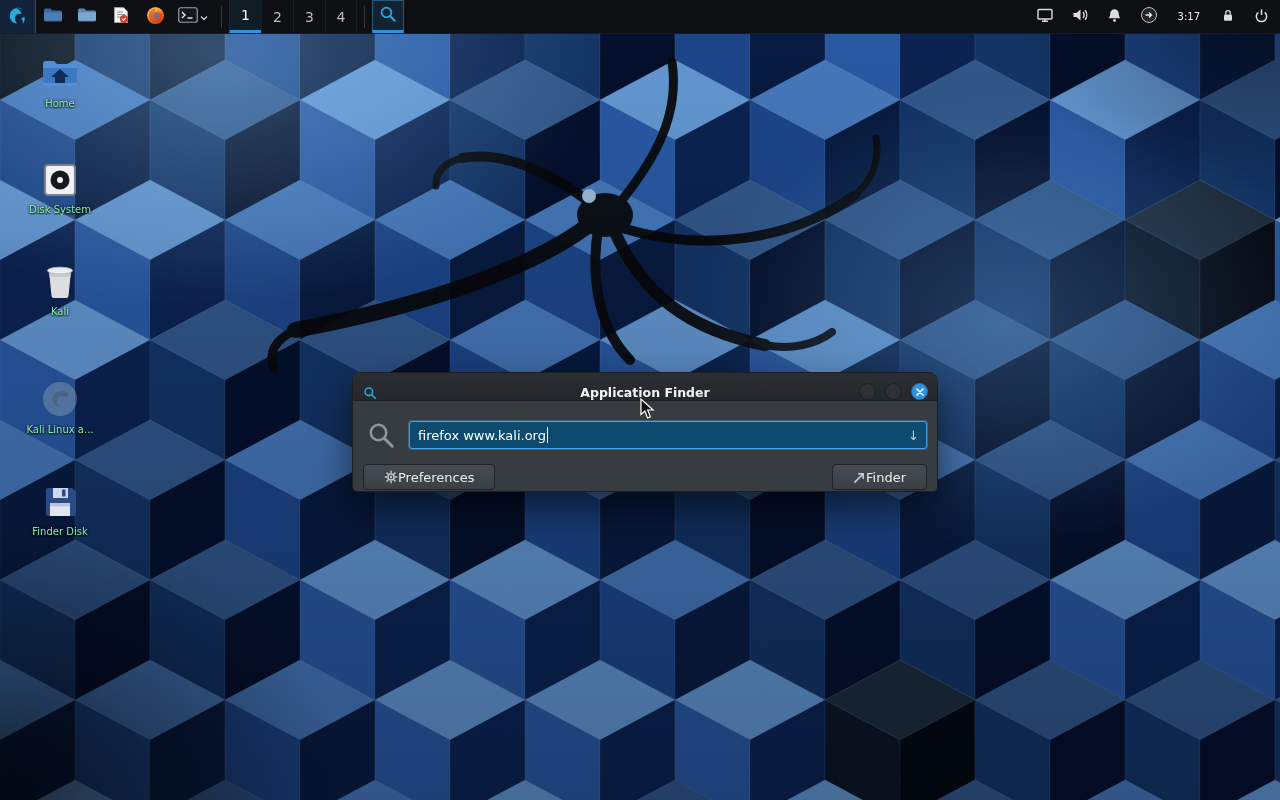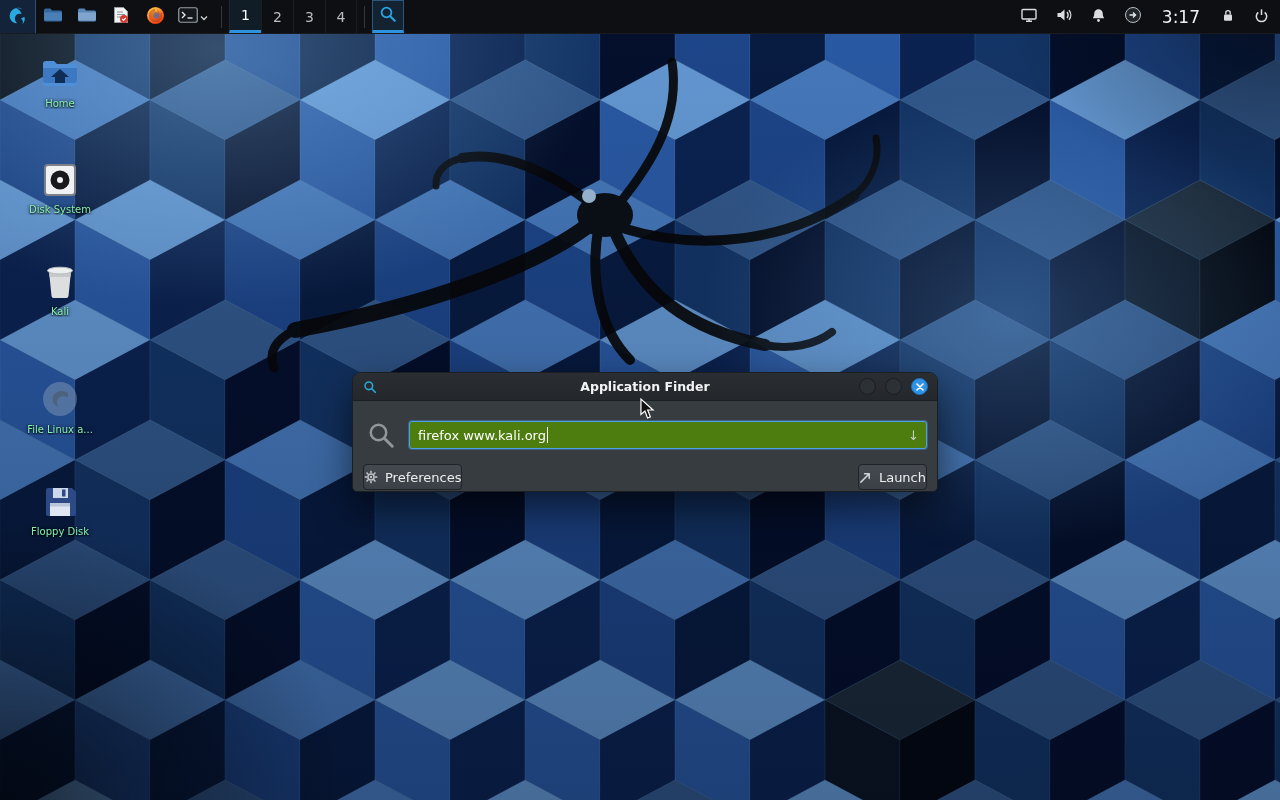--- a/index.html
+++ b/index.html
@@ -37,21 +37,21 @@
   .term-group{display:flex;align-items:center;gap:2px;padding:0 6px;}
   .sep{width:1px;height:22px;background:#34383c;margin:0 7px;}
   .pager{display:flex;height:33px;}
   .ws{width:32px;height:33px;display:flex;align-items:center;justify-content:center;
       color:#b9bec3;font-size:14px;border-left:1px solid rgba(255,255,255,.06);box-sizing:border-box;}
   .ws:last-child{border-right:1px solid rgba(255,255,255,.06);}
   .ws.active{color:#fff;border-bottom:3px solid #2e93dc;background:rgba(46,147,220,.10);}
   .taskbtn{width:32px;height:33px;display:flex;align-items:center;justify-content:center;box-sizing:border-box;}
   .taskbtn.active{background:rgba(60,140,210,.16);border:1px solid rgba(70,150,220,.45);border-bottom:3px solid #2e93dc;}
   .tray{display:flex;align-items:center;gap:17px;margin-right:10px;}
-  .clock{font-size:17px;color:#eef0f2;margin:0 3px;}
+  .clock{font-size:10px;color:#eef0f2;margin:0 3px;}
   .trayicon{display:flex;align-items:center;justify-content:center;height:33px;}
 
   
   .desktop-icon{position:absolute;width:110px;left:5px;text-align:center;z-index:5;}
   .desktop-icon .ic{display:flex;justify-content:center;margin-bottom:6px;}
   .desktop-icon .lbl{
     color:#86efac;font-size:10px;text-shadow:0 1px 2px #000,0 0 4px rgba(0,0,0,.8);
     white-space:nowrap;overflow:hidden;text-overflow:ellipsis;
   }
   #di-home{top:58px;}
@@ -62,45 +62,45 @@
 
   
   #finder{
     position:absolute;left:352px;top:372px;width:586px;height:120px;z-index:10;
     background:#373c41;border:1px solid #1c1f22;border-radius:9px 9px 5px 5px;
     box-shadow:0 16px 36px rgba(0,0,0,.55);box-sizing:border-box;
   }
   #titlebar{
     position:relative;height:27px;background:linear-gradient(#2a2e33,#24282c);
     border-radius:8px 8px 0 0;border-bottom:1px solid #1b1e21;
-    display:flex;align-items:center;
+    display:flex;align-items:flex-end;
   }
   #titlebar .ticon{margin-left:10px;display:flex;}
   #titlebar .ttitle{
     position:absolute;left:50%;transform:translateX(-50%);
     color:#f2f3f4;font-size:12.5px;font-weight:bold;white-space:nowrap;
   }
   .wbtns{position:absolute;right:9px;display:flex;gap:9px;align-items:center;}
   .wb{width:15px;height:15px;border-radius:50%;display:flex;align-items:center;justify-content:center;}
   .wb.plain{background:#2c3136;border:1px solid #1a1d20;}
   .wb.close{background:#2f93e4;border:1px solid #1f6fb4;}
   .srow{display:flex;align-items:center;padding:19px 10px 0 10px;}
   .bigmag{width:36px;display:flex;justify-content:center;}
   .entry{
     position:relative;flex:1;height:28px;margin-left:10px;box-sizing:border-box;
-    background:#4d7c0f;border:1px solid #4aa1e8;border-radius:3px;
+    background:#0c4a6e;border:1px solid #4aa1e8;border-radius:3px;
     box-shadow:0 0 0 1px rgba(74,161,232,.35);
     display:flex;align-items:center;color:#fff;font-size:13px;
   }
   .entry .etext{margin-left:8px;white-space:pre;}
   .caret{width:1px;height:16px;background:#fff;margin-left:1px;}
   .drop{position:absolute;right:7px;color:#c9ccd0;font-size:13px;}
   .brow{display:flex;justify-content:space-between;padding:14px 10px 0 10px;}
   .btn{
-    height:26px;display:flex;align-items:center;gap:7px;padding:0 0;
+    height:26px;display:flex;align-items:center;gap:0;padding:0 20px;
     background:linear-gradient(#454a50,#3b4046);border:1px solid #202327;border-radius:4px;
     color:#eceef0;font-size:13px;
   }
   .btn .bicon{display:flex;}
 
   
   #cursor{position:absolute;left:637px;top:398px;z-index:50;pointer-events:none;}
 </style>
 </head>
 <body>
@@ -399,33 +399,33 @@
   </div>
   <div class="lbl">Kali</div>
 </div>
 <div class="desktop-icon" id="di-kali">
   <div class="ic">
     <svg width="38" height="38" viewBox="0 0 38 38">
         <circle cx="19" cy="19" r="17" fill="#9fb0bf" opacity=".38"></circle>
         <path d="M27 13 c-6-4-13-2-15 4 c-1.6 5 2 9 6 10 c-2-2.4-2.6-5-1.4-7.6 c1.6-3.2 5.4-4 10.4-2.4 z" fill="#4a5a68" opacity=".6"></path>
       </svg>
   </div>
-  <div class="lbl">File Linux a...</div>
+  <div class="lbl">Kali Linux a...</div>
 </div>
 <div class="desktop-icon" id="di-floppy">
   <div class="ic">
     <svg width="36" height="36" viewBox="0 0 36 36">
         <path d="M4 6 q0-2 2-2 h24 l4 4 v22 q0 2-2 2 H6 q-2 0-2-2 z" fill="#2d4a86"></path>
         <rect x="11" y="4" width="15" height="10" fill="#cdd9ea"></rect>
         <rect x="20" y="5.5" width="3.5" height="7" fill="#2d4a86"></rect>
         <rect x="8" y="19" width="20" height="13" fill="#dfe7f2"></rect>
         <rect x="8" y="19" width="20" height="3.5" fill="#b9c6d8"></rect>
       </svg>
   </div>
-  <div class="lbl">Floppy Disk</div>
+  <div class="lbl">Finder Disk</div>
 </div>
 
 <div id="finder">
   <div id="titlebar">
     <span class="ticon">
       <svg width="14" height="14" viewBox="0 0 24 24">
           <circle cx="10" cy="10" r="6.5" fill="none" stroke="#2aa8d8" stroke-width="2.6"></circle>
           <line x1="15" y1="15" x2="21" y2="21" stroke="#2aa8d8" stroke-width="3" stroke-linecap="round"></line>
         </svg>
     </span>
@@ -465,20 +465,20 @@
           </svg>
       </span>
       <span>Preferences</span>
     </button>
     <button class="btn">
       <span class="bicon">
         <svg width="13" height="13" viewBox="0 0 14 14">
             <path d="M2 12 L11 3 M6 3 h5 v5" stroke="#cfd3d7" stroke-width="1.6" fill="none" stroke-linecap="round" stroke-linejoin="round"></path>
           </svg>
       </span>
-      <span>Launch</span>
+      <span>Finder</span>
     </button>
   </div>
 </div>
 
 <svg id="cursor" width="20" height="22" viewBox="0 0 13 20">
   <path d="M1 1 L1 15 L4.6 11.8 L7 18.2 L9.6 17.1 L7.1 10.9 L12 10.9 Z" fill="#111" stroke="#fff" stroke-width="1.1"></path>
 </svg>
 
 </body></html>

